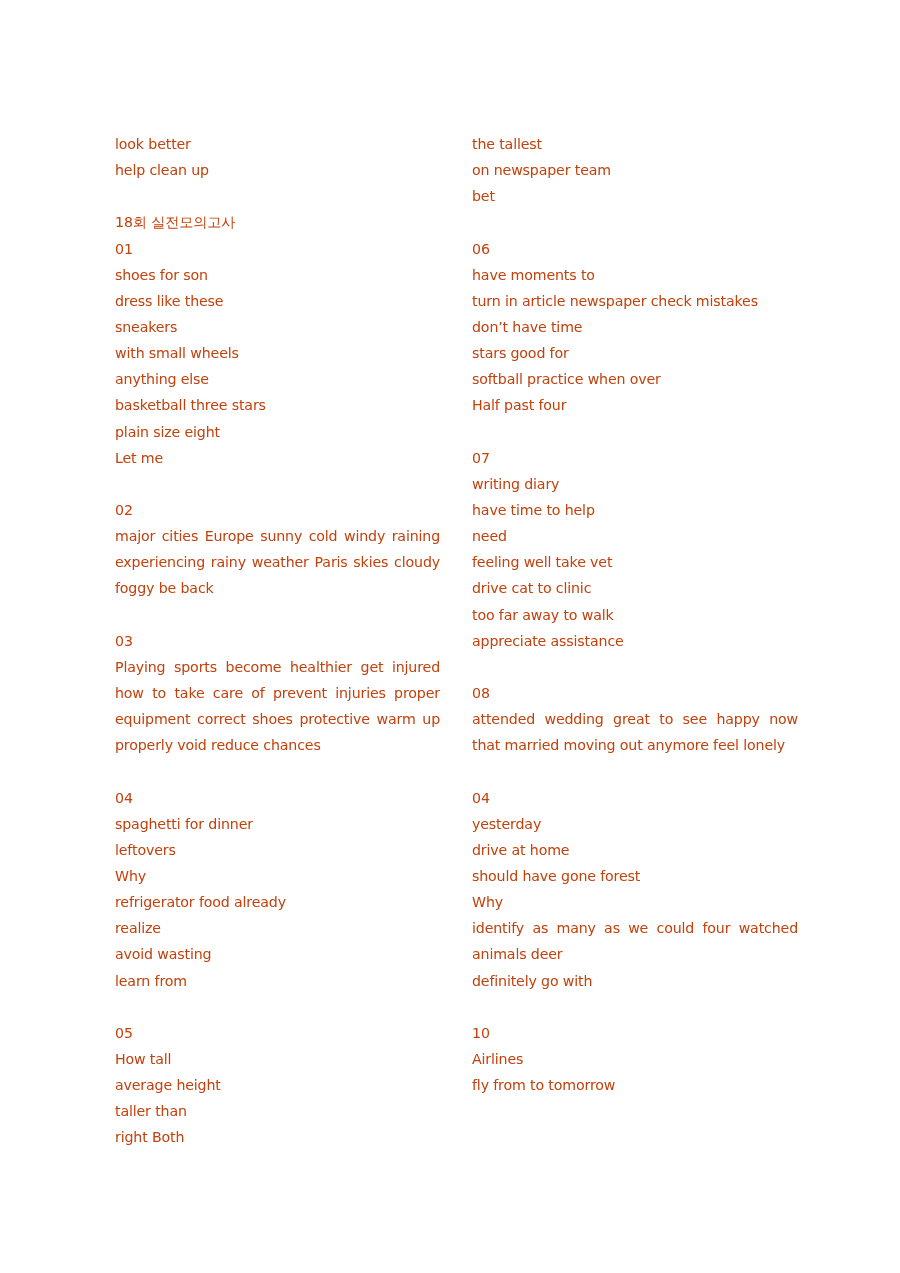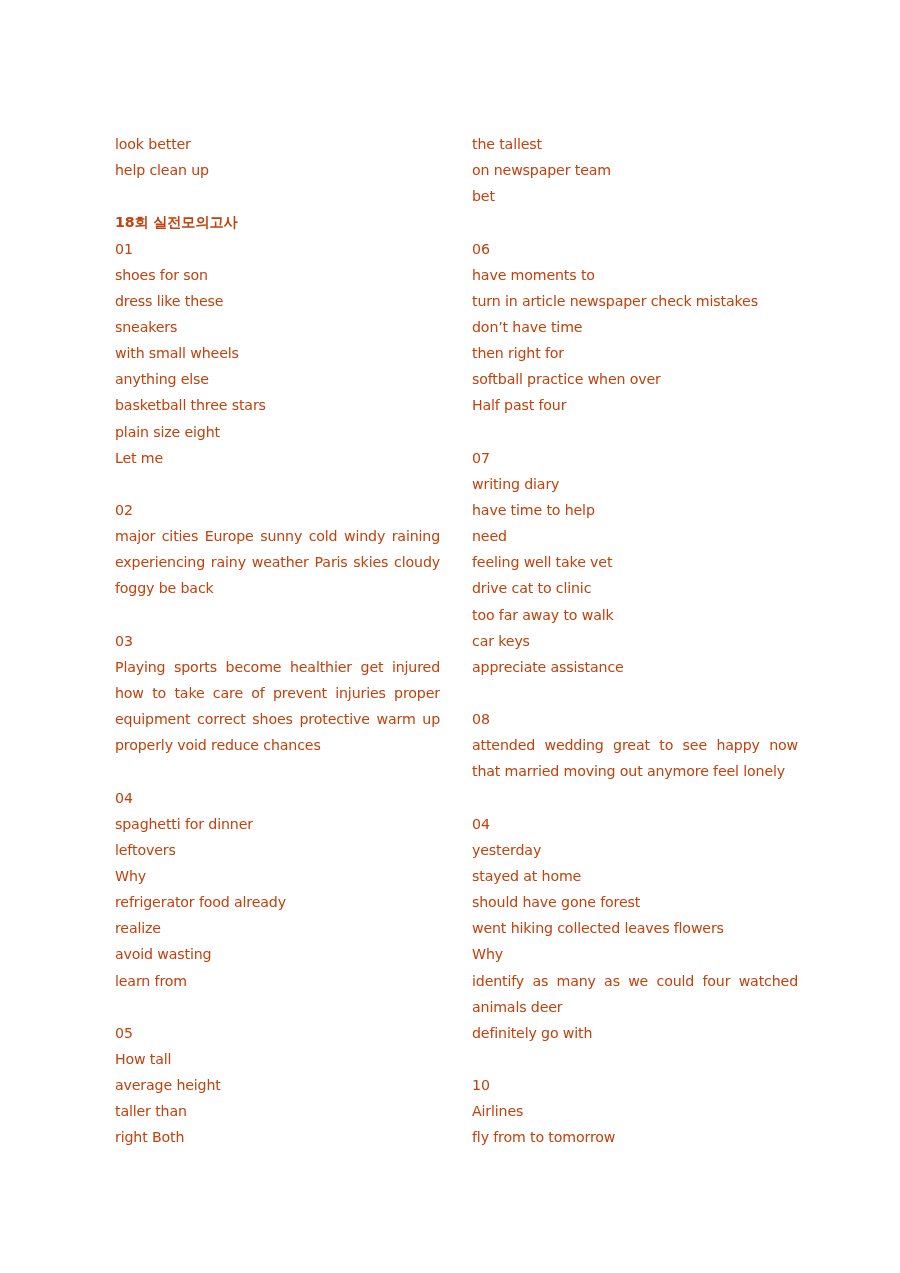--- a/index.html
+++ b/index.html
@@ -17,21 +17,21 @@
   .col-right { left: 466px; width: 326px; }
   .line {
     height: 26.15px; line-height: 26.15px; white-space: nowrap;
     letter-spacing: -0.15px;
   }
   .para {
     line-height: 26.15px; text-align: justify; word-spacing: 0px;
     letter-spacing: -0.15px;
   }
   .blank { height: 26.15px; }
-  .heading { font-weight: bold; }
+  .heading { font-weight: normal; }
 </style>
 </head>
 <body>
 
 <div class="page">
 
   <div class="col col-left">
     <div class="line">look better</div>
     <div class="line">help clean up</div>
     <div class="blank"></div>
@@ -88,51 +88,49 @@
     <div class="line">the tallest</div>
     <div class="line">on newspaper team</div>
     <div class="line">bet</div>
     <div class="blank"></div>
 
     <div>
       <div class="line">06</div>
       <div class="line">have moments to</div>
       <div class="line">turn in article newspaper check mistakes</div>
       <div class="line">don’t have time</div>
-      <div class="line">then right for</div>
+      <div class="line">stars good for</div>
       <div class="line">softball practice when over</div>
       <div class="line">Half past four</div>
     </div>
     <div class="blank"></div>
 
     <div>
       <div class="line">07</div>
       <div class="line">writing diary</div>
       <div class="line">have time to help</div>
       <div class="line">need</div>
       <div class="line">feeling well take vet</div>
       <div class="line">drive cat to clinic</div>
       <div class="line">too far away to walk</div>
-      <div class="line">car keys</div>
       <div class="line">appreciate assistance</div>
     </div>
     <div class="blank"></div>
 
     <div>
       <div class="line">08</div>
       <div class="para">attended wedding great to see happy now that married moving out anymore feel lonely</div>
     </div>
     <div class="blank"></div>
 
     <div>
       <div class="line">04</div>
       <div class="line">yesterday</div>
-      <div class="line">stayed at home</div>
+      <div class="line">drive at home</div>
       <div class="line">should have gone forest</div>
-      <div class="line">went hiking collected leaves flowers</div>
       <div class="line">Why</div>
       <div class="para">identify as many as we could four watched animals deer</div>
       <div class="line">definitely go with</div>
     </div>
     <div class="blank"></div>
 
     <div>
       <div class="line">10</div>
       <div class="line">Airlines</div>
       <div class="line">fly from to tomorrow</div>

